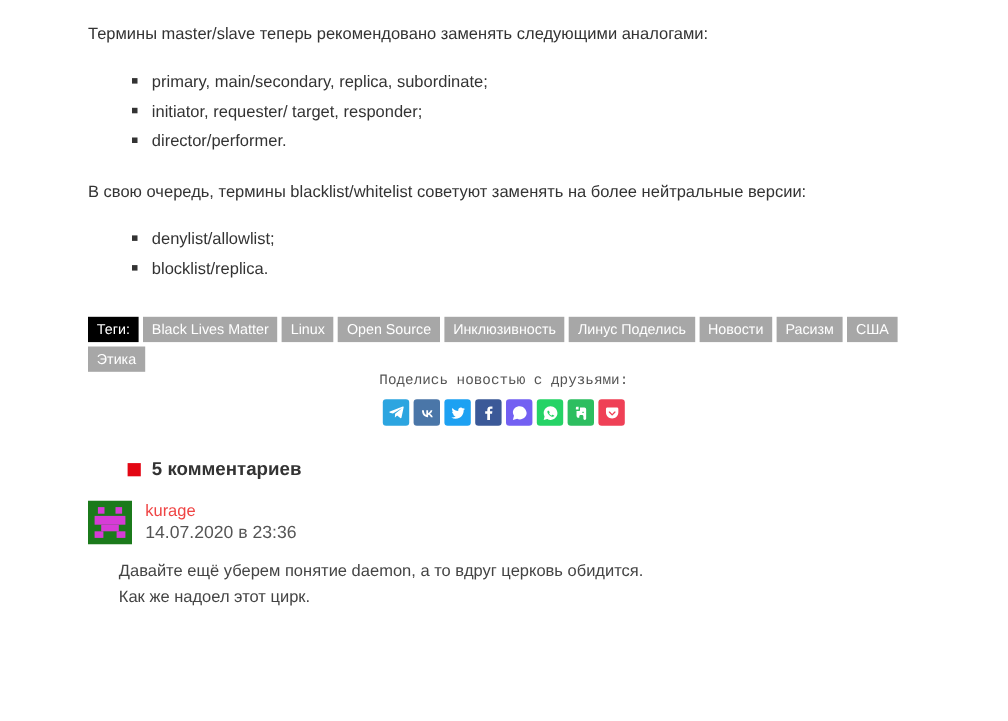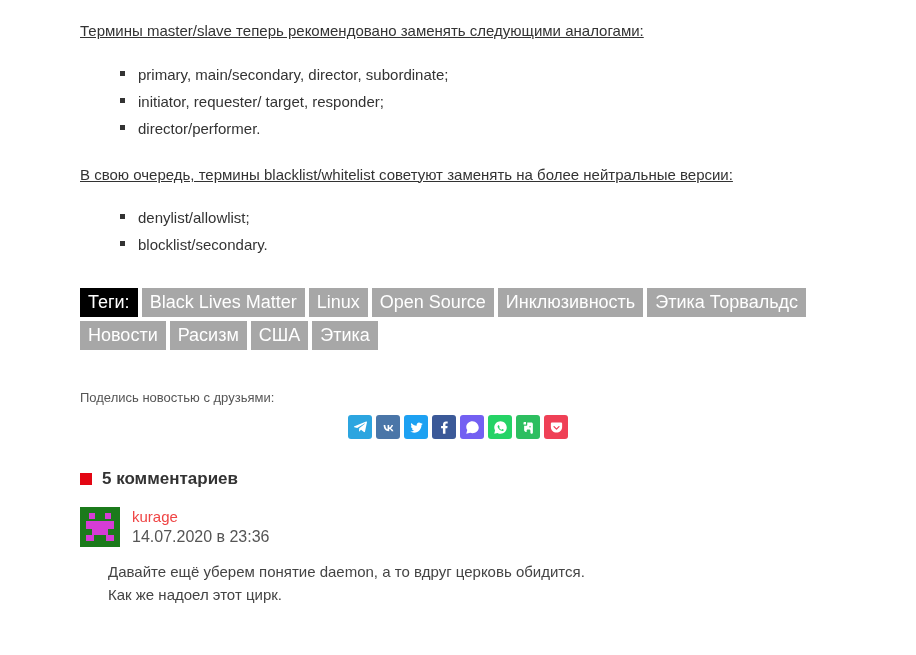--- a/index.html
+++ b/index.html
@@ -9,21 +9,20 @@
     color: #333;
     background: #fff;
     width: 916px;
   }
   .content {
     padding: 20px 80px 10px 80px;
   }
   .para {
     margin: 0 0 18px 0;
     line-height: 1.5;
-    text-decoration: underline;
   }
   ul.bullets {
     list-style: none;
     padding: 0 0 0 40px;
     margin: 0 0 22px 0;
   }
   ul.bullets li {
     position: relative;
     padding-left: 18px;
     line-height: 1.8;
@@ -35,35 +34,36 @@
     top: 10px;
     width: 5px;
     height: 5px;
     background: #333;
   }
   .tags-row {
     margin: 30px 0 0 0;
     display: flex;
     flex-wrap: wrap;
     gap: 4px;
-    font-size: 18px;
+    font-size: 13px;
   }
   .tag-label {
     background: #000;
     color: #fff;
     padding: 4px 8px;
   }
   .tag {
     background: #a7a7a7;
     color: #fff;
     padding: 4px 8px;
     cursor: pointer;
   }
   .share-block {
-    margin-top: 40px;
+    text-align: center;
+    font-family: Liberation Mono, monospace;
   }
   .share-text {
     font-size: 13px;
     color: #555;
     margin-bottom: 10px;
   }
   .share-icons {
     display: flex;
     justify-content: center;
     gap: 4px;
@@ -90,20 +90,21 @@
   .comments {
     padding: 20px 80px;
   }
   .comments-header {
     display: flex;
     align-items: center;
     gap: 10px;
     font-weight: bold;
     font-size: 17px;
     margin-bottom: 18px;
+    margin-left: 36px;
   }
   .red-sq {
     width: 12px;
     height: 12px;
     background: #e30613;
   }
   .comment {
     display: flex;
     gap: 12px;
     margin-bottom: 14px;
@@ -121,37 +122,37 @@
     line-height: 1.5;
     color: #444;
   }
 </style>
 </head>
 <body>
 
 <div class="content">
   <p class="para">Термины master/slave теперь рекомендовано заменять следующими аналогами:</p>
   <ul class="bullets">
-    <li>primary, main/secondary, director, subordinate;</li>
+    <li>primary, main/secondary, replica, subordinate;</li>
     <li>initiator, requester/ target, responder;</li>
     <li>director/performer.</li>
   </ul>
   <p class="para">В свою очередь, термины blacklist/whitelist советуют заменять на более нейтральные версии:</p>
   <ul class="bullets">
     <li>denylist/allowlist;</li>
-    <li>blocklist/secondary.</li>
+    <li>blocklist/replica.</li>
   </ul>
 
   <div class="tags-row">
     <span class="tag-label">Теги:</span>
     <span class="tag">Black Lives Matter</span>
     <span class="tag">Linux</span>
     <span class="tag">Open Source</span>
     <span class="tag">Инклюзивность</span>
-    <span class="tag">Этика Торвальдс</span>
+    <span class="tag">Линус Поделись</span>
     <span class="tag">Новости</span>
     <span class="tag">Расизм</span>
     <span class="tag">США</span>
     <span class="tag">Этика</span>
   </div>
 
   <div class="share-block">
     <div class="share-text">Поделись новостью с друзьями:</div>
     <div class="share-icons">
       <div class="sicon tg">

